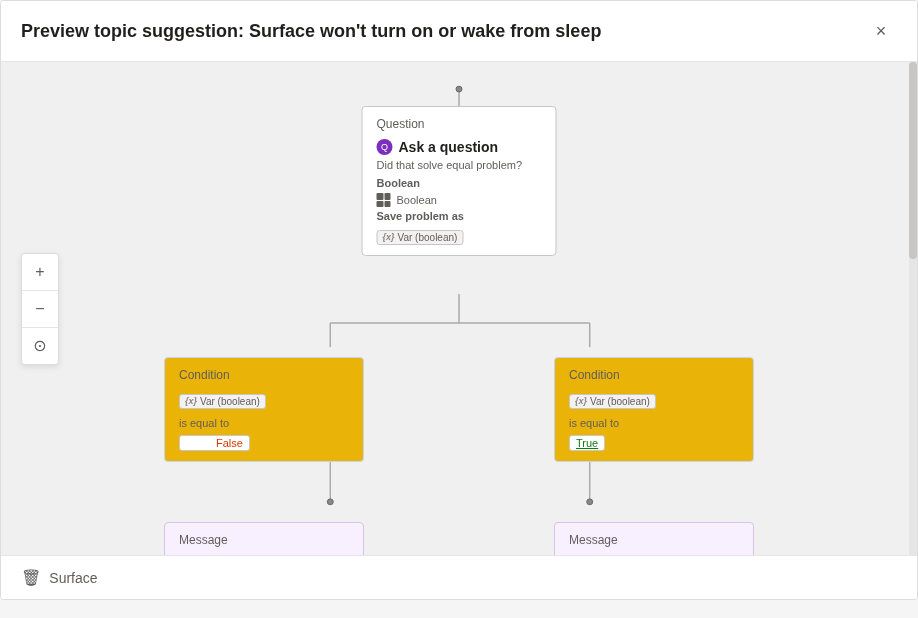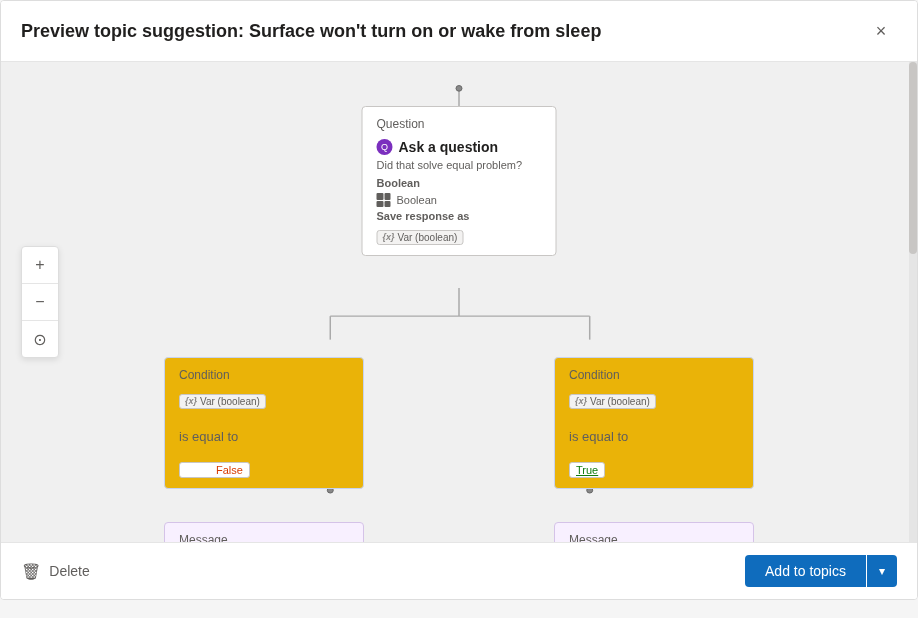--- a/index.html
+++ b/index.html
@@ -178,23 +178,23 @@
       border: 1px solid #c7d3f0;
       border-radius: 4px;
       padding: 10px 14px;
     }
     .condition-header {
       font-size: 12px;
       color: #605e5c;
       margin-bottom: 8px;
     }
     .is-equal-text {
-      font-size: 13px;
-      color: #605e5c;
-      margin: 16px 0;
+      font-size: 11px;
+      color: #605e5c;
+      margin: 4px 0;
     }
     .value-badge {
       display: inline-block;
       border: 1px solid #c8c6c4;
       border-radius: 3px;
       padding: 1px 6px;
       font-size: 11px;
       color: #201f1e;
       background: #fff;
     }
@@ -347,21 +347,21 @@
         <div class="section-label">Boolean</div>
         <div class="boolean-row">
           <div class="grid-icon">
             <span></span>
               <span></span>
               <span></span>
               <span></span>
           </div>
           <span class="card-text" style="margin:0">Boolean</span>
         </div>
-        <div class="section-label">Save response as</div>
+        <div class="section-label">Save problem as</div>
         <div class="var-badge">
           <span class="var-x">{x}</span>
           <span>Var (boolean)</span>
         </div>
       </div>
     </div>
 
     <div style="position:absolute; top:295px; left:50%; transform:translateX(-295px); width:200px;">
       <div class="condition-card">
         <div class="condition-header">Condition</div>
@@ -418,21 +418,16 @@
     </div>
 
     <div class="scrollbar">
       <div class="scrollbar-thumb"></div>
     </div>
   </div>
 
   <div class="dialog-footer">
     <button class="delete-btn">
       <span class="delete-icon">🗑</span>
-      <span>Delete</span>
+      <span>Surface</span>
     </button>
-    <div class="add-btn-group">
-      <button class="add-btn-main">Add to topics</button>
-      <div class="add-btn-divider"></div>
-      <button class="add-btn-dropdown">▾</button>
-    </div>
   </div>
 </div>
 
 </body></html>

